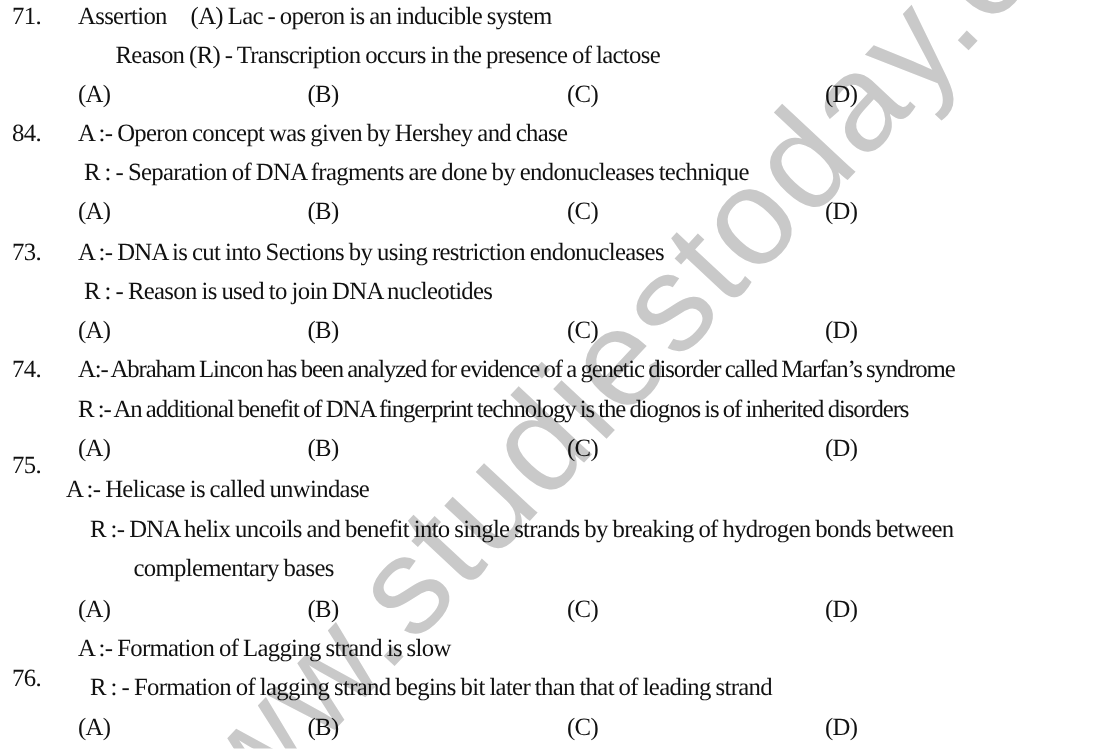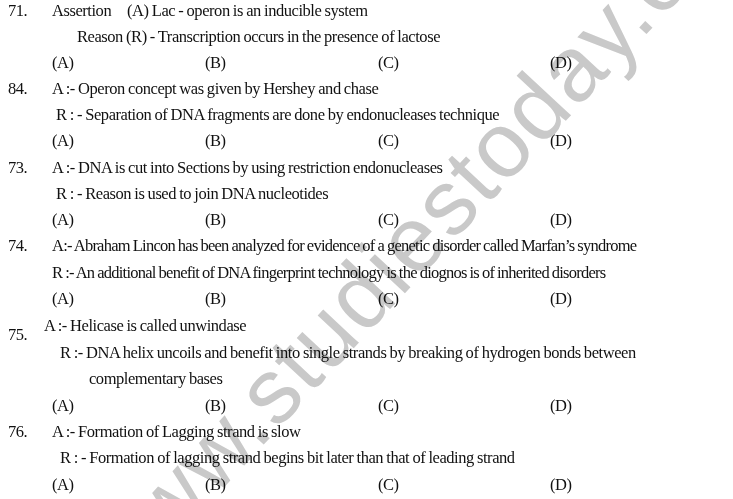--- a/index.html
+++ b/index.html
@@ -66,32 +66,32 @@
     <span class="line qnum" style="top:236px">74.</span>
     <span class="line" style="top:236px;left:52px;letter-spacing:-0.75px">A:- Abraham Lincon has been analyzed for evidence of a genetic disorder called Marfan’s syndrome</span>
     <span class="line" style="top:263px;left:52px;letter-spacing:-0.75px">R :- An additional benefit of DNA fingerprint technology is the diognos is of  inherited disorders</span>
     <span class="line opt" style="top:289px;left:52px">(A)</span>
     <span class="line opt" style="top:289px;left:205px">(B)</span>
     <span class="line opt" style="top:289px;left:378px">(C)</span>
     <span class="line opt" style="top:289px;left:550px">(D)</span>
   </div>
 
   <div>
-    <span class="line qnum" style="top:325px">75.</span>
+    <span class="line qnum" style="top:300px">75.</span>
     <span class="line" style="top:316px;left:44px">A :- Helicase is called unwindase</span>
     <span class="line" style="top:343px;left:60px">R :- DNA helix uncoils and benefit into single strands by breaking of hydrogen bonds between</span>
     <span class="line" style="top:369px;left:89px">complementary bases</span>
     <span class="line opt" style="top:396px;left:52px">(A)</span>
     <span class="line opt" style="top:396px;left:205px">(B)</span>
     <span class="line opt" style="top:396px;left:378px">(C)</span>
     <span class="line opt" style="top:396px;left:550px">(D)</span>
   </div>
 
   <div>
-    <span class="line qnum" style="top:422px">76.</span>
+    <span class="line qnum" style="top:442px">76.</span>
     <span class="line" style="top:422px;left:52px">A :- Formation of Lagging strand is slow</span>
     <span class="line" style="top:448px;left:60px">R : - Formation of lagging strand begins bit later than that of leading strand</span>
     <span class="line opt" style="top:475px;left:52px">(A)</span>
     <span class="line opt" style="top:475px;left:205px">(B)</span>
     <span class="line opt" style="top:475px;left:378px">(C)</span>
     <span class="line opt" style="top:475px;left:550px">(D)</span>
   </div>
 
 </div>
 

